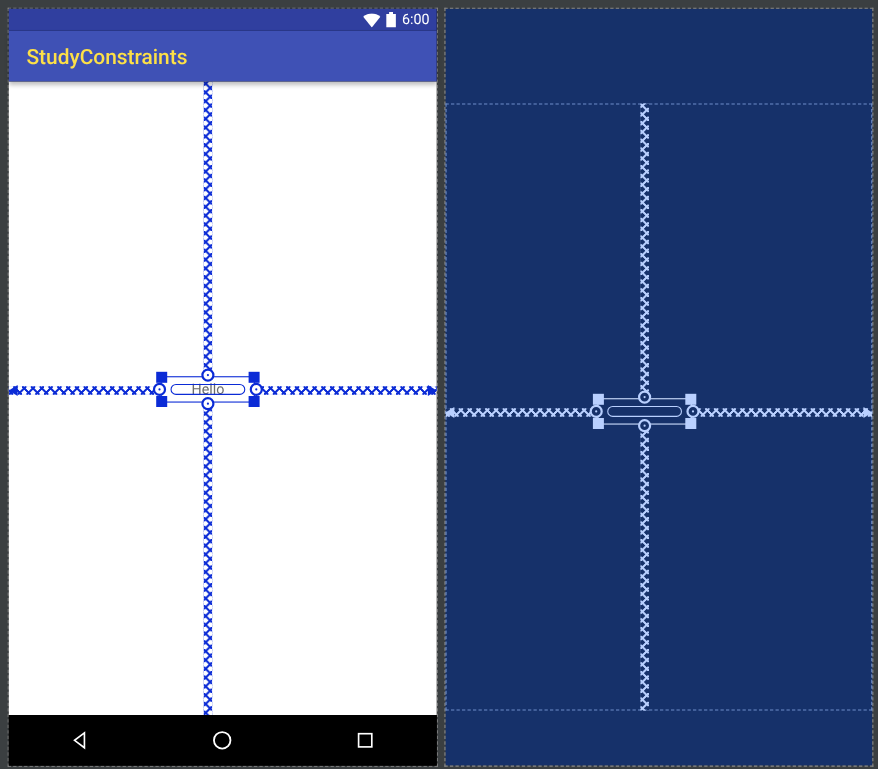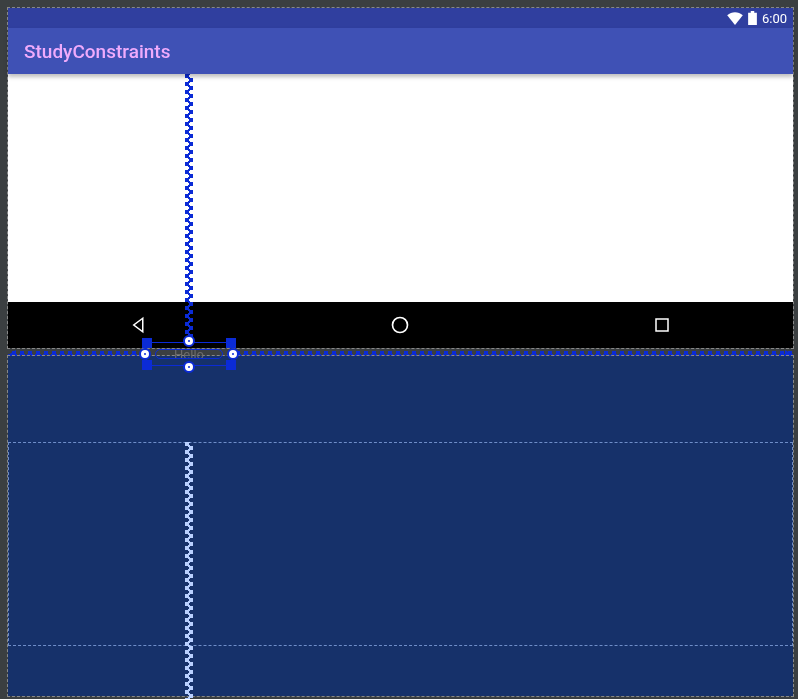--- a/index.html
+++ b/index.html
@@ -13,21 +13,20 @@
     }
     .editor-area {
       position: absolute;
       left: 0;
       top: 0;
       width: 798px;
       height: 699px;
       display: flex;
       gap: 8px;
       padding: 8px 5px 3px 8px;
-      flex-direction: column;
     }
     .device-pane, .blueprint-pane {
       position: relative;
       flex: 1;
       outline: 1px dashed #888;
       outline-offset: 0;
     }
     
     .phone-frame {
       position: absolute;
@@ -44,21 +43,21 @@
       display: flex;
       justify-content: flex-end;
       align-items: center;
       gap: 5px;
       padding: 0 6px;
     }
     .status-icon { display:inline-flex; }
     .app-bar {
       height: 46px;
       background: #3f51b5;
-      color: #f0abfc;
+      color: #fde047;
       display: flex;
       align-items: center;
       padding: 0 16px;
       font-size: 19px;
       font-weight: 500;
       box-shadow: 0 3px 4px rgba(0,0,0,.25);
       position: relative;
       z-index: 2;
     }
     .app-content {

